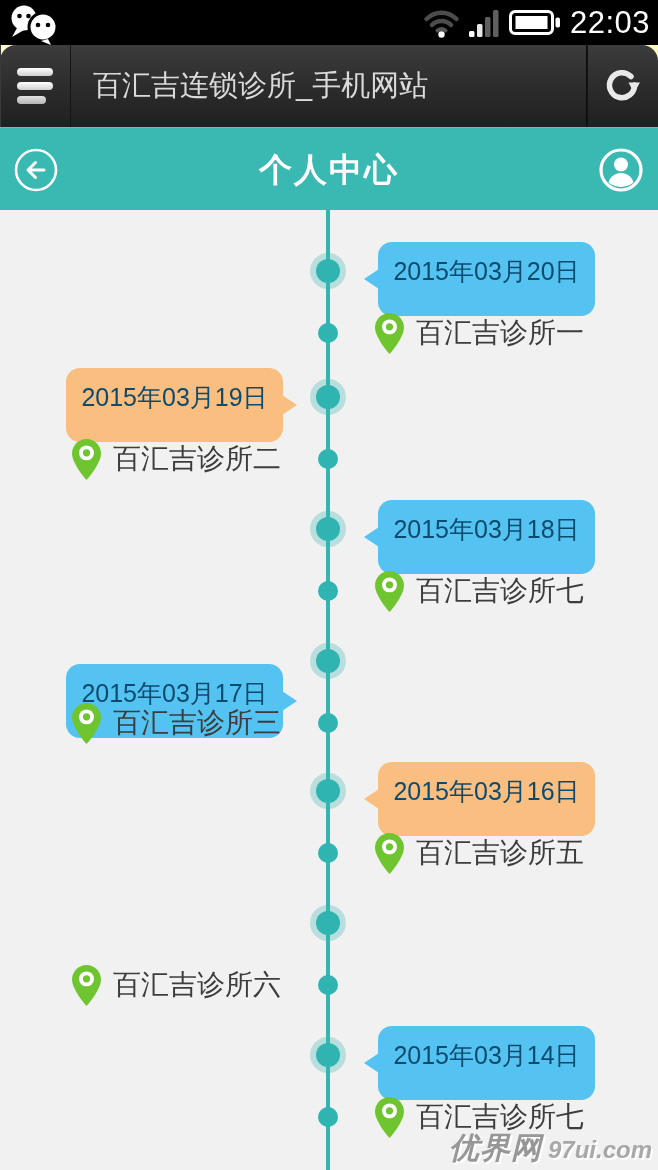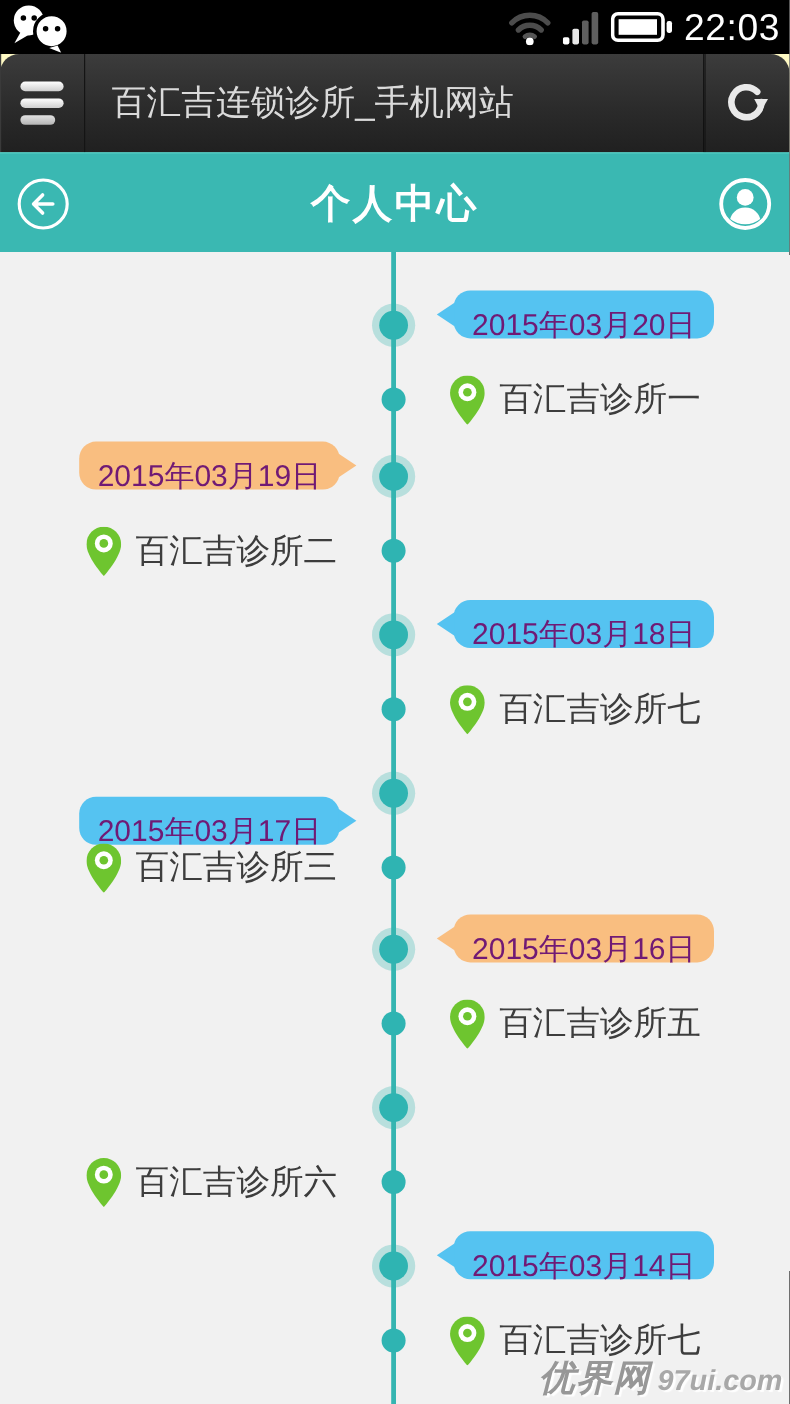--- a/index.html
+++ b/index.html
@@ -1,21 +1,21 @@
 <!DOCTYPE html>
 <html><head>
 <meta charset="utf-8">
 <style>
   html,body{margin:0;padding:0;background:#000;}
   .screen{position:relative;width:658px;height:1170px;background:#f1f1f1;overflow:hidden;
           font-family:"Liberation Sans",sans-serif;-webkit-font-smoothing:antialiased;}
 
   
   .status-bar{position:absolute;top:0;left:0;width:658px;height:45px;background:#000;
-              display:flex;align-items:center;justify-content:space-between;box-sizing:border-box;padding:0 8px;}
+              display:flex;align-items:flex-end;justify-content:space-between;box-sizing:border-box;padding:0 8px;}
   .status-right{display:flex;align-items:center;gap:9px;}
   .status-time{color:#fff;font-size:31px;line-height:45px;letter-spacing:0.5px;}
 
   
   .title-bar{position:absolute;top:45px;left:0;width:658px;height:82px;background:#fef9c3;}
   .title-bar .bar{position:absolute;inset:0;border-radius:16px 16px 0 0;
                   background:linear-gradient(#3c3c3c 0%,#2b2b2b 55%,#202020 100%);
                   display:flex;align-items:stretch;}
   .menu-section{width:70px;display:flex;align-items:center;justify-content:center;
                 border-right:1px solid #141414;box-shadow:1px 0 0 #3a3a3a inset;}
@@ -38,21 +38,21 @@
   .profile-btn{position:absolute;right:14px;top:19px;width:46px;height:46px;cursor:pointer;}
 
   
   .timeline-area{position:absolute;inset:0;}
   .timeline-line{position:absolute;left:326px;top:210px;height:960px;width:4px;background:#35b5b1;}
   .entry{position:absolute;inset:0;pointer-events:none;}
   .entry *{pointer-events:auto;}
   .halo{position:absolute;left:310px;width:36px;height:36px;border-radius:50%;background:rgba(53,181,177,0.30);}
   .dot-big{position:absolute;left:316px;width:24px;height:24px;border-radius:50%;background:#2fb4b2;}
   .dot-small{position:absolute;left:318px;width:20px;height:20px;border-radius:50%;background:#2fb4b2;}
-  .bubble{position:absolute;width:217px;height:40px;border-radius:14px;color:#701a75;}
+  .bubble{position:absolute;width:217px;height:74px;border-radius:14px;color:#0c4a6e;}
   .bubble .date-label{display:block;width:100%;height:58px;line-height:58px;text-align:center;
                       font-size:25px;white-space:nowrap;}
   .bubble-arrow{position:absolute;top:50%;transform:translateY(-50%);width:0;height:0;
                 border-top:10px solid transparent;border-bottom:10px solid transparent;}
   .entry.right .bubble-arrow{left:-14px;border-right:15px solid #55c3f1;}
   .entry.left  .bubble-arrow{right:-14px;border-left:15px solid #55c3f1;}
   .entry.c-blue .bubble{background:#55c3f1;}
   .entry.c-orange .bubble{background:#f9be80;}
   .entry.c-orange.right .bubble-arrow{border-right-color:#f9be80;}
   .entry.c-orange.left  .bubble-arrow{border-left-color:#f9be80;}

